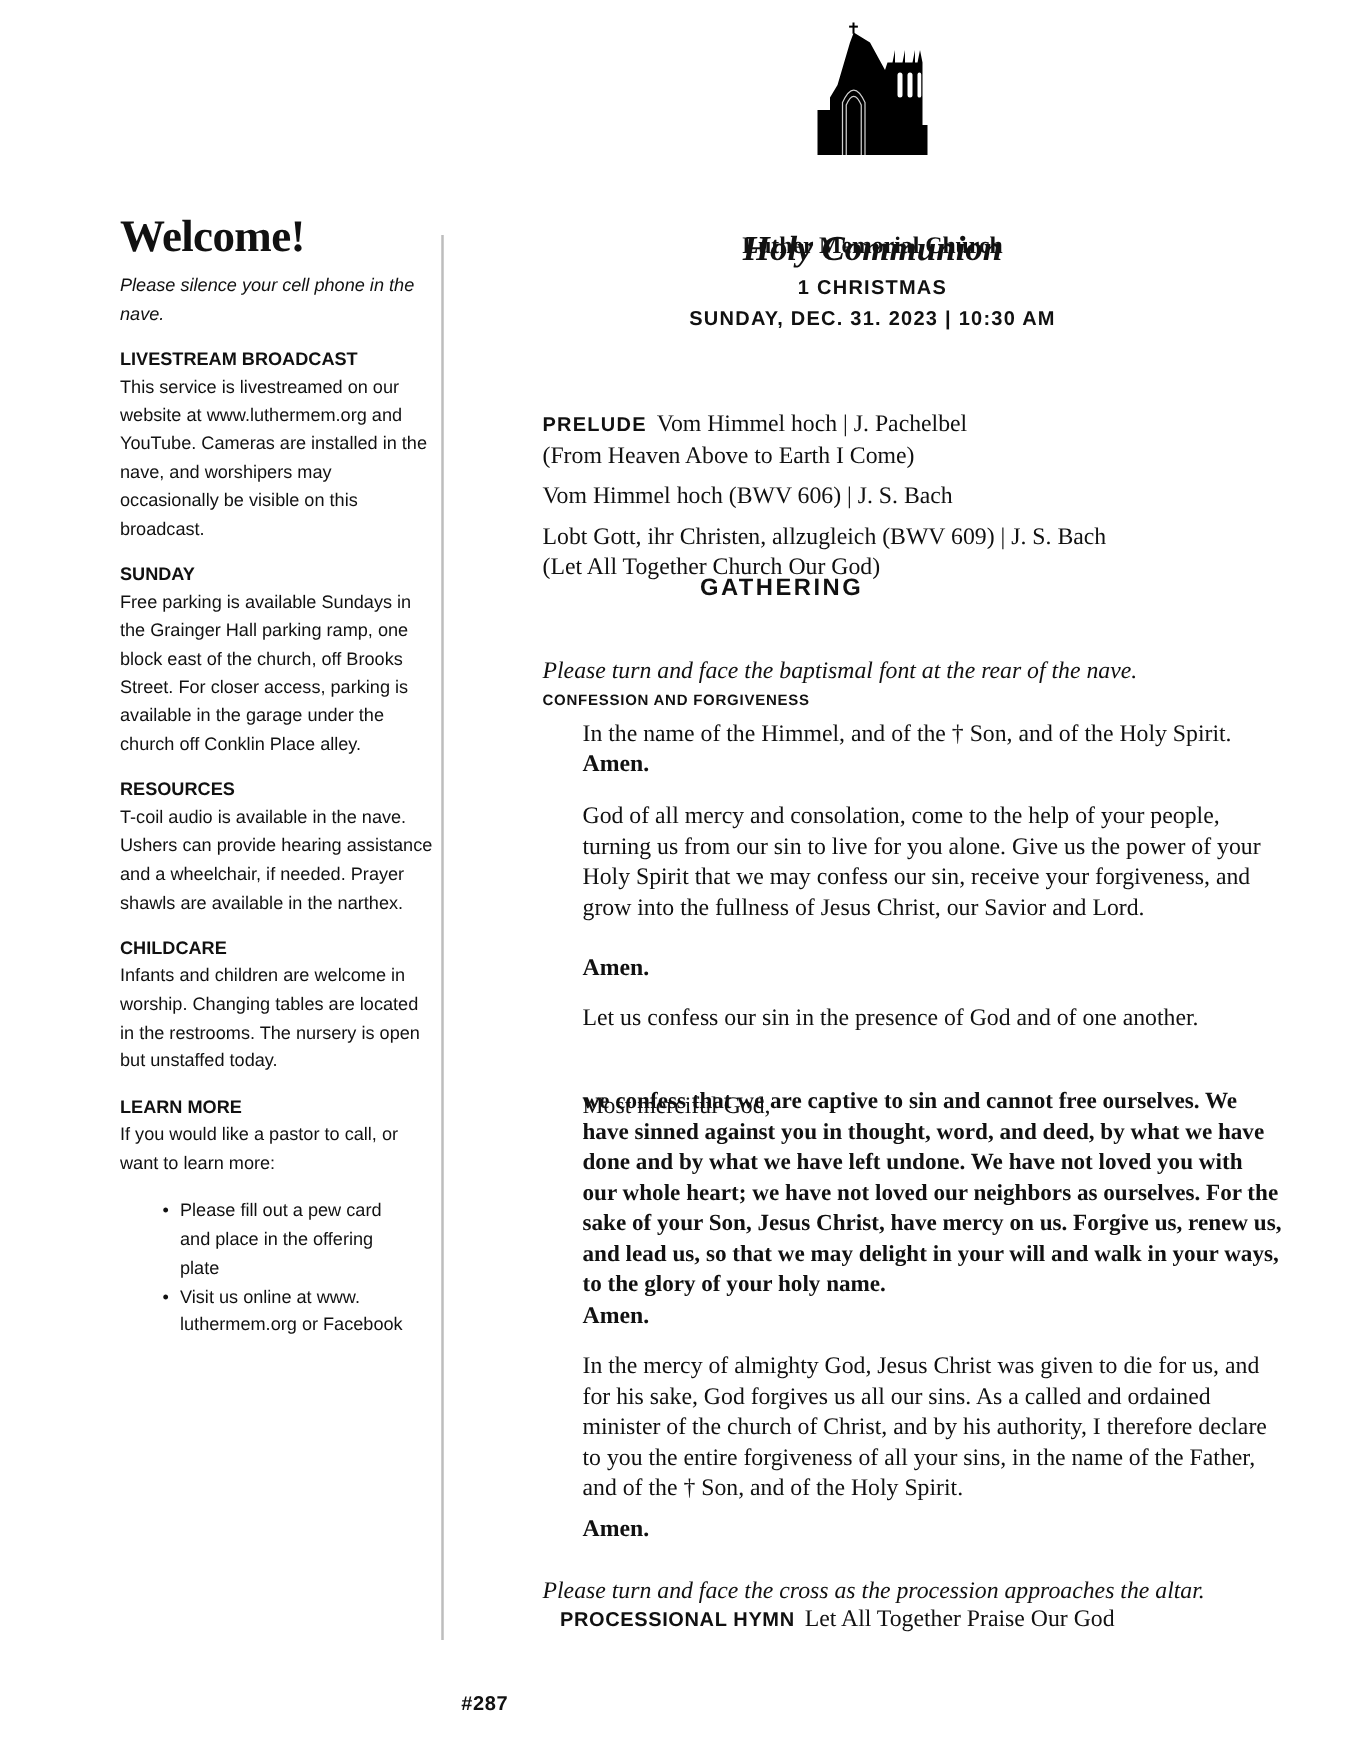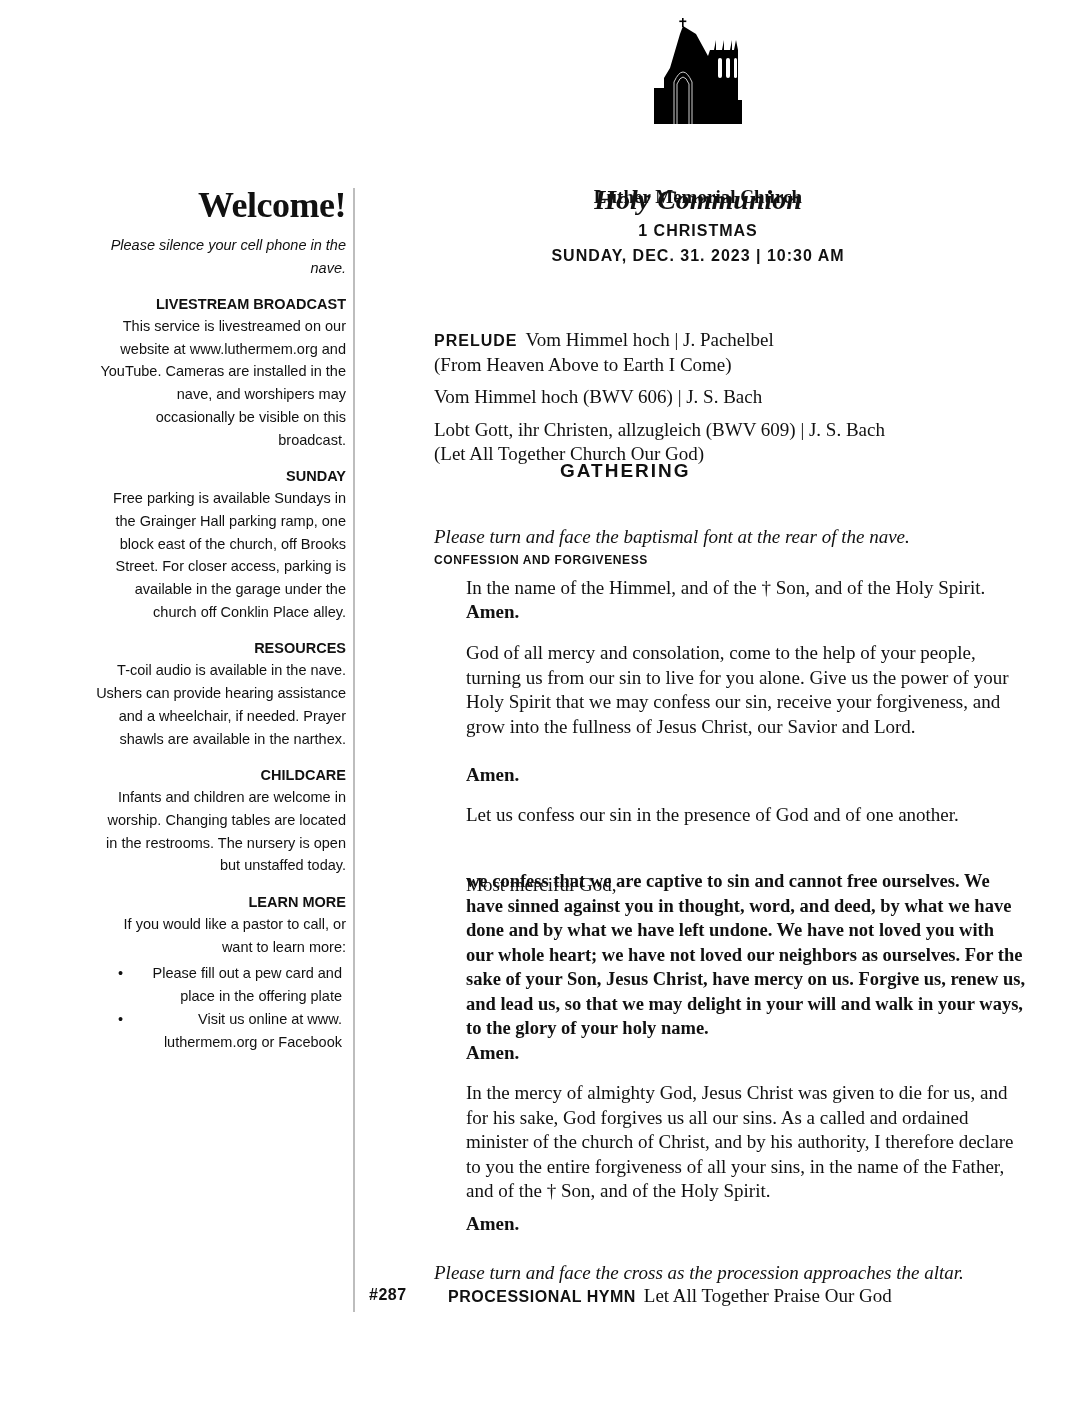--- a/index.html
+++ b/index.html
@@ -4,47 +4,47 @@
 <style>
   html, body { margin: 0; padding: 0; background: #ffffff; }
   body { width: 1088px; height: 1408px; position: relative; overflow: hidden; color: #111; }
 
   
   #logo { position: absolute; left: 652px; top: 16px; width: 92px; height: 110px; }
   #church-name { position: absolute; left: 540px; width: 316px; top: 140px; text-align: center;
     font-family: "Liberation Serif", serif; font-weight: bold; font-size: 19px; margin-top: 46px; }
 
   
-  #sidebar { position: absolute; left: 96px; top: 184px; width: 250px; text-align: right; }
+  #sidebar { position: absolute; left: 96px; top: 168px; width: 250px; }
   #welcome { font-family: "Liberation Serif", serif; font-weight: bold; font-size: 36px; margin: 0 0 8px 0; letter-spacing: -0.5px; }
   .side-note { font-family: "Liberation Sans", sans-serif; font-style: italic; font-size: 14.5px; line-height: 23px; margin: 0 0 13px 0; }
   .side-head { font-family: "Liberation Sans", sans-serif; font-weight: bold; font-size: 14.5px; line-height: 22px; margin: 0; }
   .side-body { font-family: "Liberation Sans", sans-serif; font-size: 14.5px; line-height: 22.7px; margin: 0 0 14px 0; }
-  .side-list { margin: 4px; padding: 0 0 0 32px; list-style: none; }
+  .side-list { margin: 16px; padding: 0 0 0 32px; list-style: none; }
   .side-list li { position: relative; font-family: "Liberation Sans", sans-serif; font-size: 14.5px; line-height: 22.7px; }
   .side-list li::before { content: "•"; position: absolute; left: -14px; }
 
   #divider { position: absolute; left: 353px; top: 188px; width: 2px; height: 1124px; background: #bdbdbd; }
   #service-title { position: absolute; left: 540px; width: 316px; top: 184px; text-align: center;
     font-family: "Liberation Serif", serif; font-weight: bold; font-size: 28px; font-style: italic; }
   #service-day { position: absolute; left: 500px; width: 396px; top: 222px; text-align: center;
     font-family: "Liberation Sans", sans-serif; font-weight: bold; font-size: 16px; letter-spacing: 1px; }
   #service-date { position: absolute; left: 480px; width: 436px; top: 247px; text-align: center;
     font-family: "Liberation Sans", sans-serif; font-weight: bold; font-size: 16px; letter-spacing: 1px; }
 
   .txt { position: absolute; font-family: "Liberation Serif", serif; font-size: 19px; line-height: 24.5px; white-space: nowrap; }
   .lbl { font-family: "Liberation Sans", sans-serif; font-weight: bold; font-size: 16px; letter-spacing: 1px; margin-right: 8px; margin-top: 24px; }
   .it { font-style: italic; }
   .b { font-weight: bold; }
   .heading-sans { position: absolute; font-family: "Liberation Sans", sans-serif; font-weight: bold; font-size: 12px; letter-spacing: 0.6px; }
   #gathering { position: absolute; left: 560px; width: 276px; top: 460px; text-align: left;
     font-family: "Liberation Sans", sans-serif; font-weight: bold; font-size: 19px; letter-spacing: 2px; }
   .block { position: absolute; left: 466px; width: 560px; font-family: "Liberation Serif", serif; font-size: 19px; line-height: 24.5px; }
   .block.bold { font-weight: bold; font-size: 18.5px; }
-  #hymn-num { position: absolute; left: 369px; top: 1286px; font-family: "Liberation Sans", sans-serif; font-weight: bold; font-size: 16px; letter-spacing: 0.5px; }
+  #hymn-num { position: absolute; left: 369px; top: 1355px; font-family: "Liberation Sans", sans-serif; font-weight: bold; font-size: 16px; letter-spacing: 0.5px; }
 </style>
 </head>
 <body>
 
 <svg id="logo" viewBox="0 0 92 110">
   <rect x="30" y="2" width="1.6" height="9" fill="#000"></rect>
   <rect x="27.3" y="4.5" width="7" height="1.6" fill="#000"></rect>
   <polygon points="31,10 28,18 18,52 12,62 12,72 2,72 2,108 90,108 90,84 86,84 86,34 84,24 82,34 80,34 80,24 78,34 72,34 72,24 70,34 64,34 64,24 62,34 58,34 56,40 44,18" fill="#000"></polygon>
   <path d="M22,108 L22,66 Q31,46 40,66 L40,108" fill="none" stroke="#cfcfcf" stroke-width="1"></path>
   <path d="M25,108 L25,68 Q31,54 37,68 L37,108" fill="none" stroke="#cfcfcf" stroke-width="1"></path>

